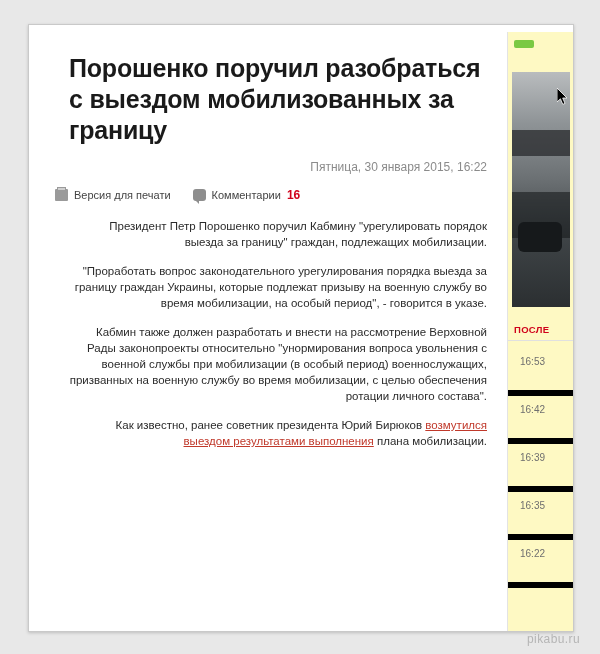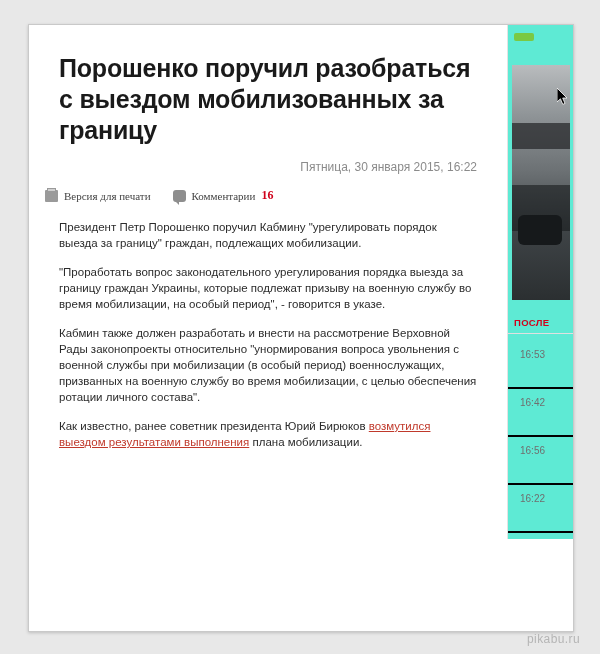--- a/index.html
+++ b/index.html
@@ -19,21 +19,21 @@
     top: 24px;
     width: 544px;
     height: 606px;
     background: #ffffff;
     border: 1px solid #c9c9c9;
     box-shadow: 0 1px 3px rgba(0,0,0,0.18);
     overflow: hidden;
   }
   .content-col {
     position: absolute;
-    left: 0;
+    left: 10px;
     top: 0;
     width: 478px;
     height: 554px;
     padding: 0;
     box-sizing: border-box;
   }
   .headline {
     margin: 0;
     padding: 28px 30px 0 30px;
     font-size: 25px;
@@ -46,21 +46,20 @@
     padding: 14px 30px 0 30px;
     font-size: 12px;
     color: #8b8b8b;
     text-align: right;
   }
   .toolbar {
     padding: 14px 30px 0 16px;
     display: flex;
     align-items: center;
     gap: 22px;
-    font-family: Liberation Serif, serif;
   }
   .tool-item {
     display: flex;
     align-items: center;
     gap: 6px;
     font-size: 11px;
     color: #444;
     cursor: pointer;
   }
   .ico {
@@ -98,38 +97,39 @@
     border-right: 0 solid transparent;
     border-top: 4px solid #8e8e8e;
   }
   .comment-count {
     color: #d0021b;
     font-weight: bold;
     font-size: 12px;
   }
   .article {
     padding: 16px 30px 0 30px;
+    text-align: right;
   }
   .article p {
     margin: 0 0 13px 0;
     font-size: 11.5px;
     line-height: 16px;
     color: #2b2b2b;
   }
   .article a {
     color: #c0392b;
     text-decoration: underline;
   }
   .sidebar {
     position: absolute;
     right: 0;
-    top: 0;
+    top: 7px;
     width: 66px;
-    height: 514px;
-    background: #5eead4;
+    height: 602px;
+    background: #fef9c3;
     border-left: 1px solid #e3e3e3;
     box-sizing: border-box;
   }
   .promo-img {
     position: absolute;
     left: 4px;
     top: 40px;
     width: 58px;
     height: 235px;
     background: linear-gradient(180deg, #b9bcbe 0%, #8e9396 22%, #6c7174 45%, #3f4447 70%, #2b2f31 100%);
@@ -179,21 +179,21 @@
     background: #e0e0e0;
   }
   .news-list {
     position: absolute;
     left: 0;
     top: 316px;
     width: 66px;
   }
   .news-item {
     height: 48px;
-    border-bottom: 2px solid #000000;
+    border-bottom: 6px solid #000000;
     display: flex;
     align-items: flex-start;
     padding: 8px 0 0 12px;
     box-sizing: border-box;
   }
   .news-time {
     font-size: 10px;
     color: #6f6f6f;
   }
   .cursor {
@@ -263,21 +263,24 @@
     <div class="sidebar-rule"></div>
 
     <div class="news-list">
       <div class="news-item">
         <span class="news-time">16:53</span>
       </div>
       <div class="news-item">
         <span class="news-time">16:42</span>
       </div>
       <div class="news-item">
-        <span class="news-time">16:56</span>
+        <span class="news-time">16:39</span>
+      </div>
+      <div class="news-item">
+        <span class="news-time">16:35</span>
       </div>
       <div class="news-item">
         <span class="news-time">16:22</span>
       </div>
     </div>
   </div>
 
   <svg class="cursor" viewBox="0 0 12 18">
     <polygon points="0,0 0,14 3.4,10.8 5.8,16.4 8,15.4 5.7,10 10,10" fill="#000000" stroke="#ffffff" stroke-width="0.8"></polygon>
   </svg>

